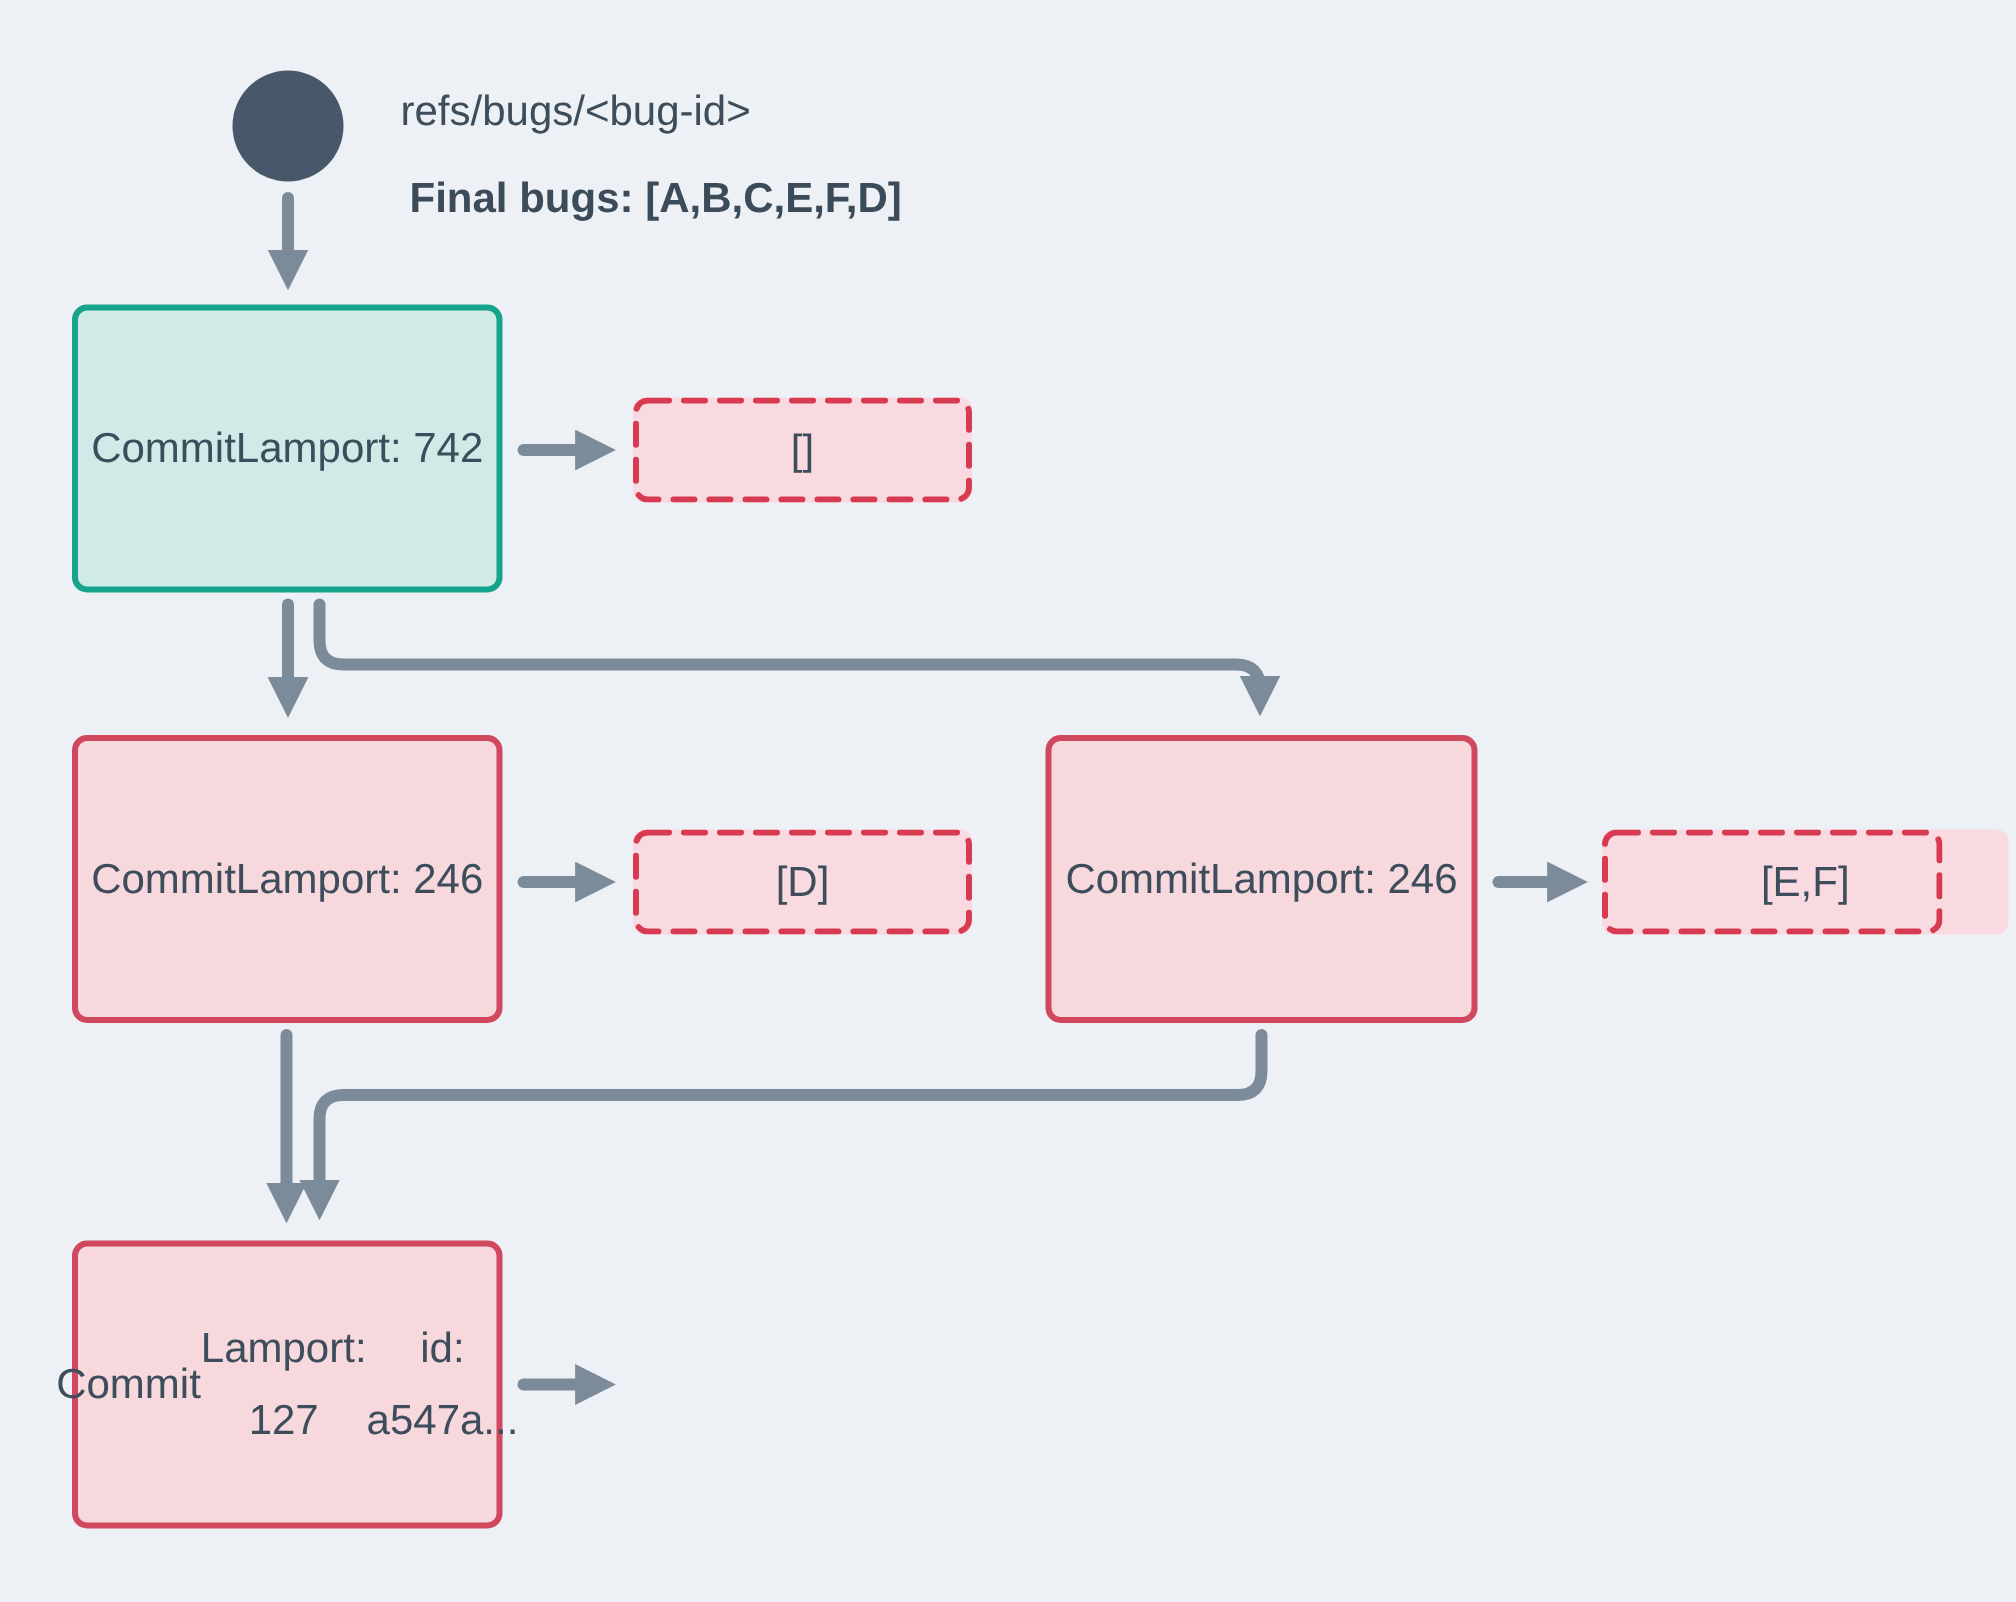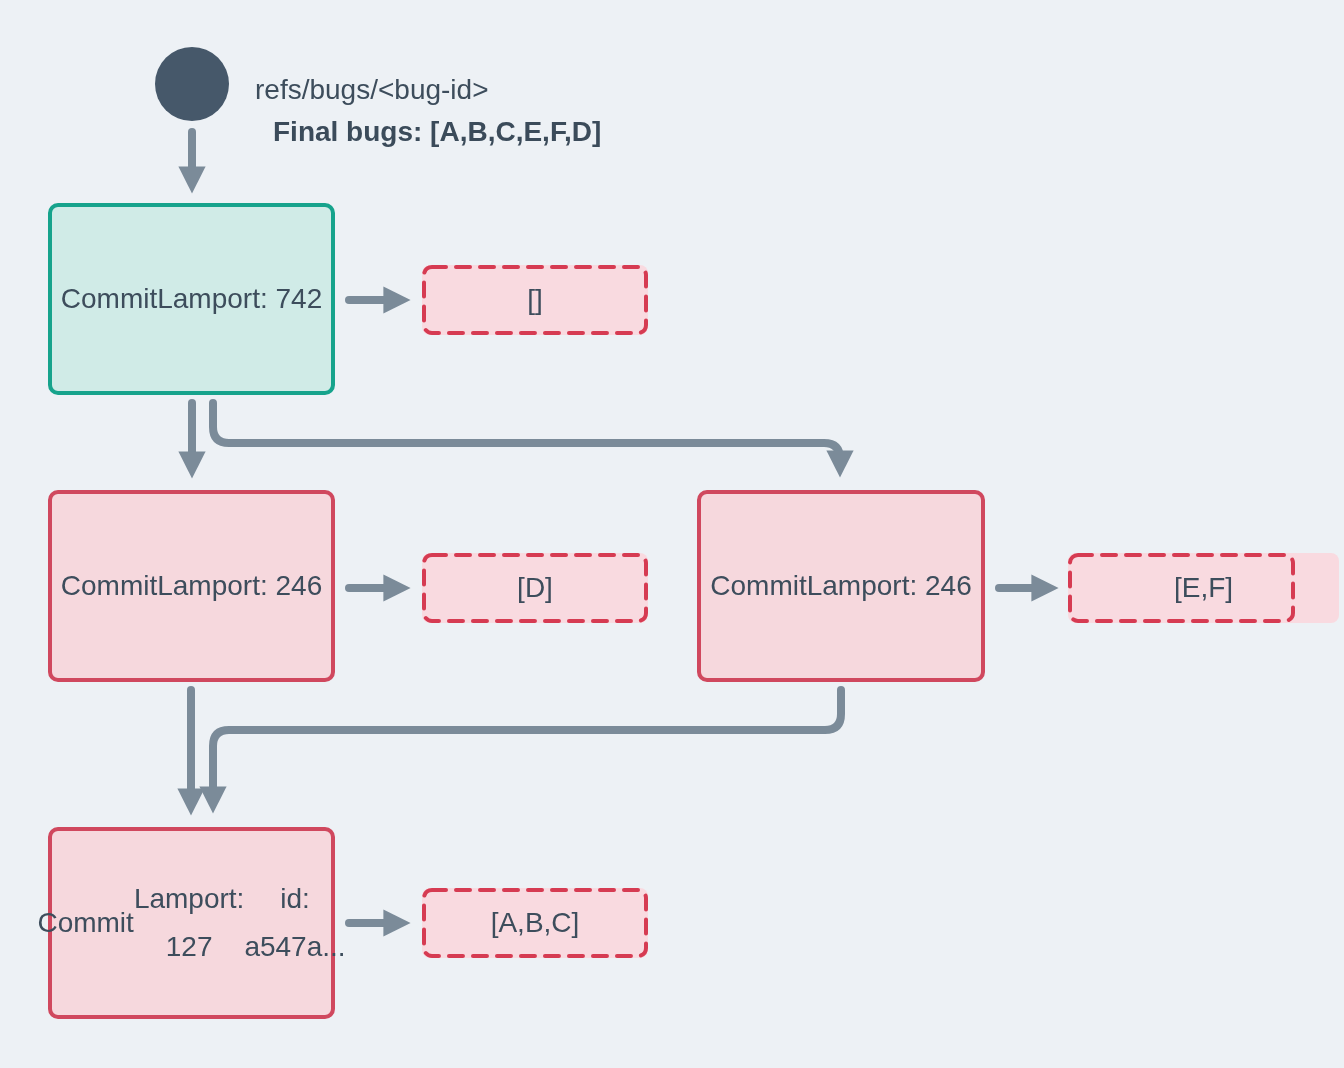--- a/index.html
+++ b/index.html
@@ -16,25 +16,24 @@
 
   .ref-circle {
     position: absolute;
     left: 155px; top: 47px;
     width: 74px; height: 74px;
     border-radius: 50%;
     background: #46586a;
   }
   .ref-label {
     position: absolute;
-    left: 255px; top: 58px;
+    left: 267px; top: 58px;
     font-size: 28px;
     color: #3d4d5c;
     white-space: pre;
-    margin-top: 16px;
   }
   .final-order {
     position: absolute;
     left: 273px; top: 116px;
     font-size: 28px;
     font-weight: bold;
     color: #3b4b5a;
     white-space: pre;
   }
 
@@ -132,20 +131,14 @@
     <span>[D]</span>
   </div>
 
   <div class="payload" style="left:1068px; top:553px; width:271px;">
     <svg width="227" height="70" viewBox="0 0 227 70">
       <rect x="2" y="2" width="223" height="66" rx="8" fill="none" stroke="#d63b52" stroke-width="4" stroke-dasharray="14 10" stroke-linecap="round"></rect>
     </svg>
     <span>[E,F]</span>
   </div>
 
-  <div class="payload" style="left:422px; top:888px;">
-    <svg width="226" height="70" viewBox="0 0 226 70">
-      <rect x="2" y="2" width="222" height="66" rx="8" fill="none" stroke="#d63b52" stroke-width="4" stroke-dasharray="14 10" stroke-linecap="round"></rect>
-    </svg>
-    <span>[A,B,C]</span>
-  </div>
 
 </div>
 
 </body></html>

